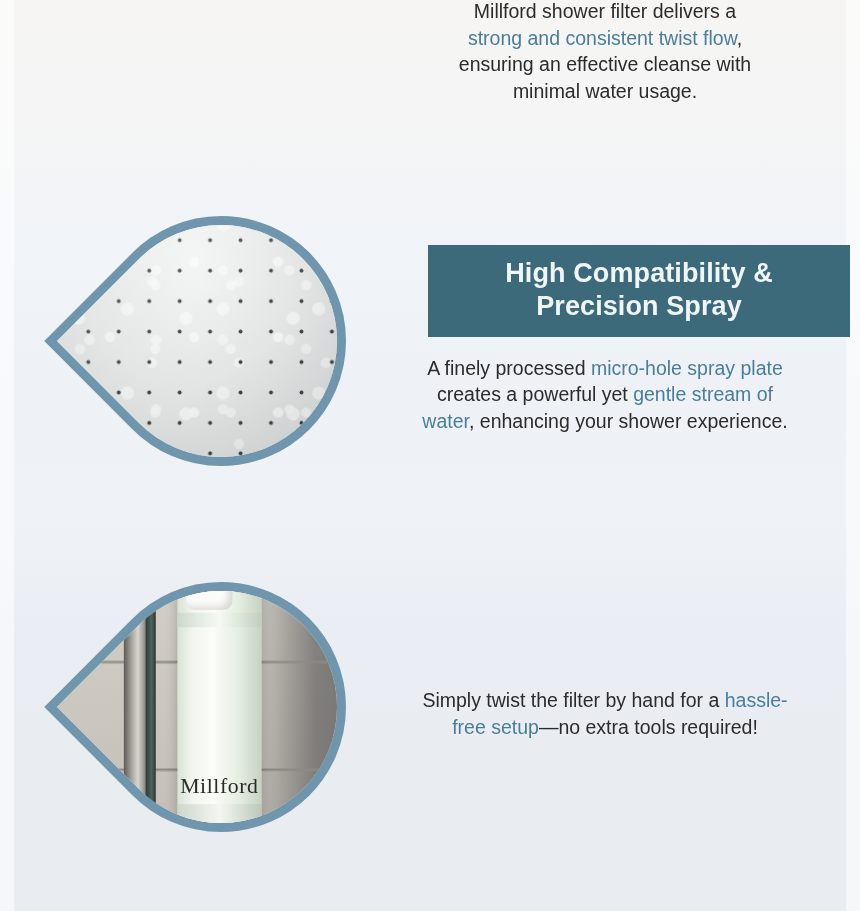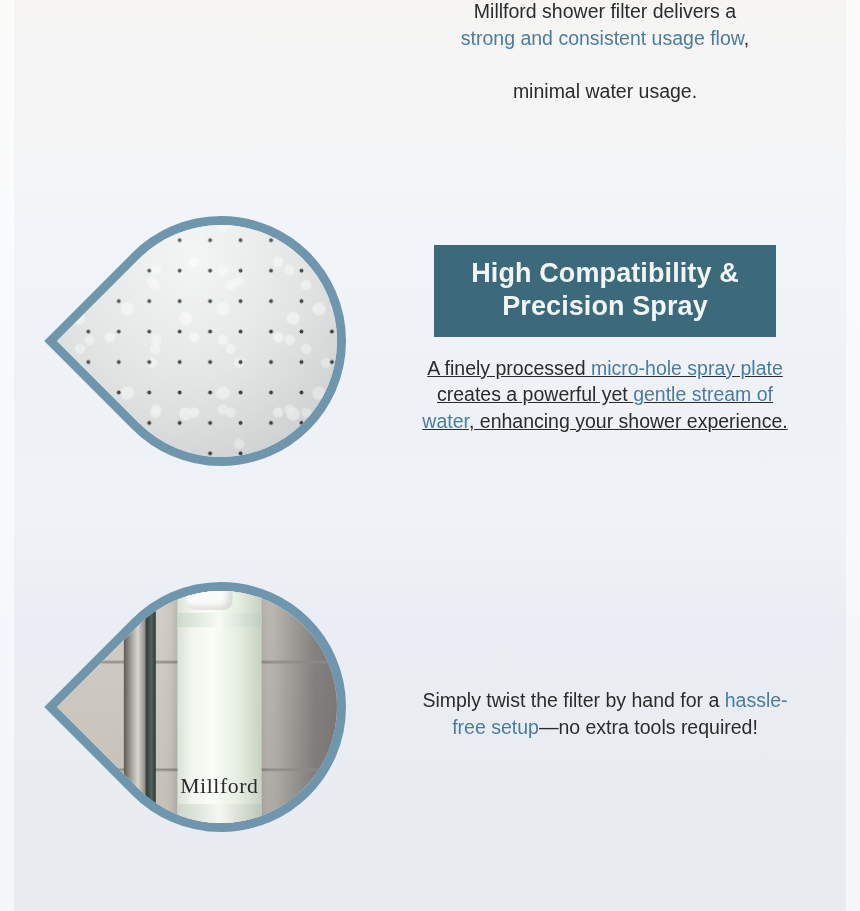--- a/index.html
+++ b/index.html
@@ -259,46 +259,46 @@
 
   <div class="section" style="top:0; height:170px;">
 
     <div class="teardrop-wrap" style="left:79px; top:-152px; width:288px; height:288px;">
       
     </div>
 
     <div class="text-col" style="left:405px; top:-2px; width:400px;">
       <p class="body-copy" style="margin:0;">
         <span>Millford shower filter delivers a</span><br>
-        <span class="hl">strong and consistent usage flow</span><span>,</span><br>
-        <br>
+        <span class="hl">strong and consistent twist flow</span><span>,</span><br>
+        <span>ensuring an effective cleanse with</span><br>
         <span>minimal water usage.</span>
       </p>
     </div>
   </div>
 
   <div class="section" style="top:190px; height:320px;">
 
     <div class="teardrop-wrap" style="left:76px; top:6px; width:272px; height:290px;">
       <div class="drop pointed" style="position:absolute; left:20px; top:20px; width:250px; height:250px;">
         <div class="drop-inner">
           <div class="photo-plate"></div>
           <div class="plate-texture"></div>
           <div class="plate-holes"></div>
           <div class="plate-sheen"></div>
         </div>
       </div>
     </div>
 
     <div class="text-col" style="left:405px; top:55px; width:400px; text-align:center;">
-      <div class="banner b2" style="width:342px;">
+      <div class="banner b2" style="width:422px;margin-left:23px;">
         <span>High Compatibility &amp;</span><br>
         <span>Precision Spray</span>
       </div>
-      <p class="body-copy" style="margin:18px 0 0 0; padding:0 8px;text-decoration:underline;">
+      <p class="body-copy" style="margin:18px 0 0 0; padding:0 8px;">
         <span>A finely processed </span><span class="hl">micro-hole spray plate</span><span> creates a powerful yet </span><span class="hl">gentle stream of water</span><span>, enhancing your shower experience.</span>
       </p>
     </div>
   </div>
 
   <div class="section" style="top:556px; height:320px;">
 
     <div class="teardrop-wrap" style="left:76px; top:6px; width:272px; height:300px;">
       <div class="drop pointed" style="position:absolute; left:20px; top:20px; width:250px; height:250px;">
         <div class="drop-inner">

